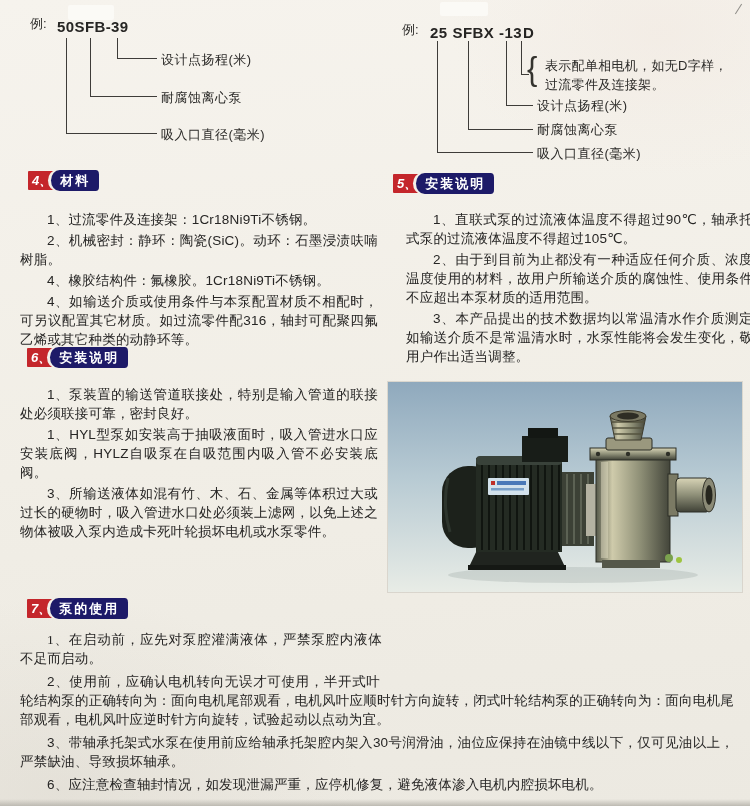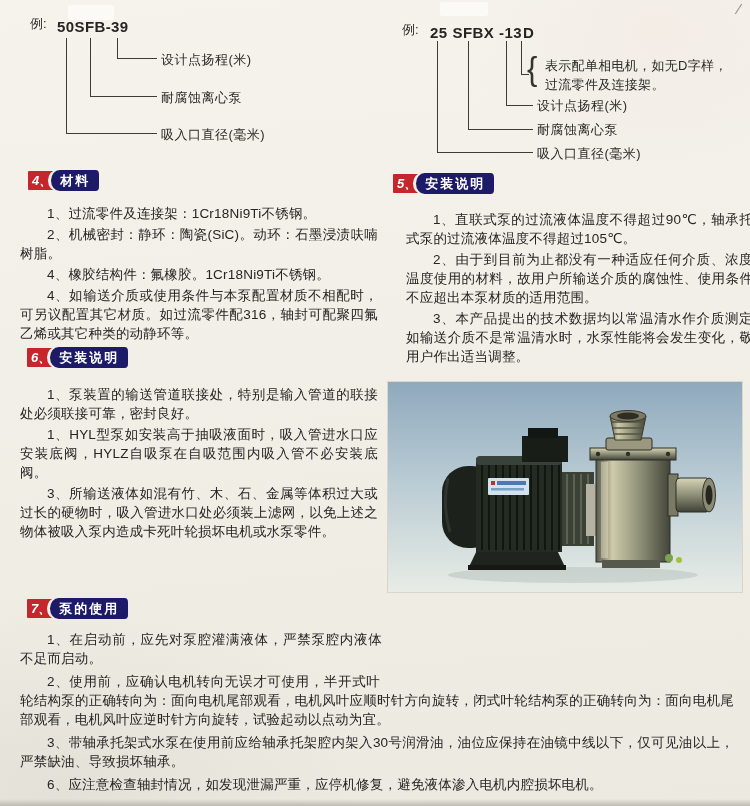--- a/index.html
+++ b/index.html
@@ -31,21 +31,21 @@
     font-size:13px;line-height:15px;padding:2px 5px 2px 4px;border-radius:1px;
     position:relative;z-index:1;}
   .hdr-title{background:#1d1a68;color:#fff;font-weight:bold;font-size:13px;line-height:15px;
     padding:3px 9px;letter-spacing:2px;margin-left:-6px;margin-top:-1px;position:relative;z-index:2;
     border-radius:10px 4px 4px 10px / 12px 5px 5px 12px;
     box-shadow:-3px 0 0 0 #f3f0e9;}
   
   .txtcol{position:absolute;font-size:13.5px;line-height:19px;text-align:justify;letter-spacing:.2px;color:#262524;}
   .txtcol p{margin:0 0 2px;text-indent:2em;}
   .usage-col p{margin:0 0 4px;}
-  .narrow-p{width:362px;}
+  .narrow-p{width:362px;font-family:Liberation Serif, serif;}
   .notch{float:right;width:354px;height:18px;}
   .photo{position:absolute;left:388px;top:382px;width:354px;height:210px;
     box-shadow:0 0 0 1px rgba(185,180,170,.4);}
 </style>
 </head>
 <body>
 
 <div class="page">
 
   <div class="patch" style="left:68px;top:5px;width:46px;height:15px"></div>
@@ -81,21 +81,21 @@
   <span class="note" style="left:545px;top:57px">表示配单相电机，如无D字样，</span>
   <span class="note" style="left:545px;top:76px">过流零件及连接架。</span>
   <span class="dlabel" style="left:537px;top:97px">设计点扬程(米)</span>
   <span class="dlabel" style="left:537px;top:121px">耐腐蚀离心泵</span>
   <span class="dlabel" style="left:537px;top:145px">吸入口直径(毫米)</span>
 
   <div class="sec-hdr" style="left:28px;top:171px">
     <span class="hdr-num">4、</span>
     <span class="hdr-title">材料</span>
   </div>
-  <div class="txtcol" style="left:20px;top:204px;width:358px">
+  <div class="txtcol" style="left:20px;top:210px;width:358px">
     <p>1、过流零件及连接架：1Cr18Ni9Ti不锈钢。</p>
     <p>2、机械密封：静环：陶瓷(SiC)。动环：石墨浸渍呋喃树脂。</p>
     <p>4、橡胶结构件：氟橡胶。1Cr18Ni9Ti不锈钢。</p>
     <p>4、如输送介质或使用条件与本泵配置材质不相配时，可另议配置其它材质。如过流零件配316，轴封可配聚四氟乙烯或其它种类的动静环等。</p>
   </div>
 
   <div class="sec-hdr" style="left:393px;top:174px">
     <span class="hdr-num">5、</span>
     <span class="hdr-title">安装说明</span>
   </div>

